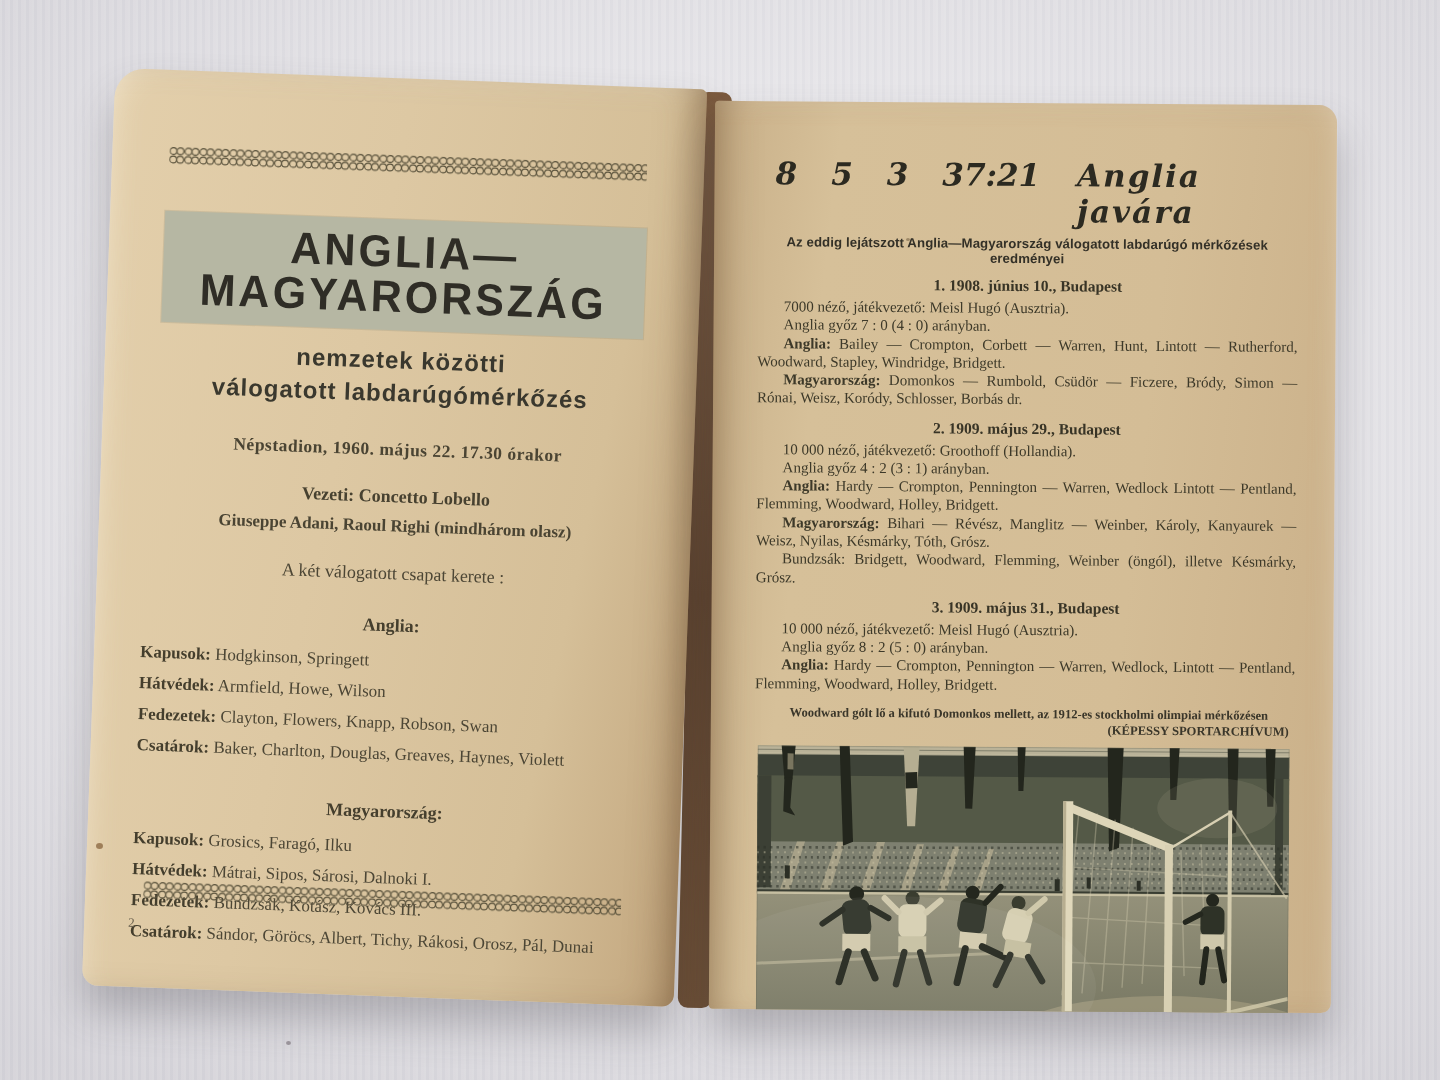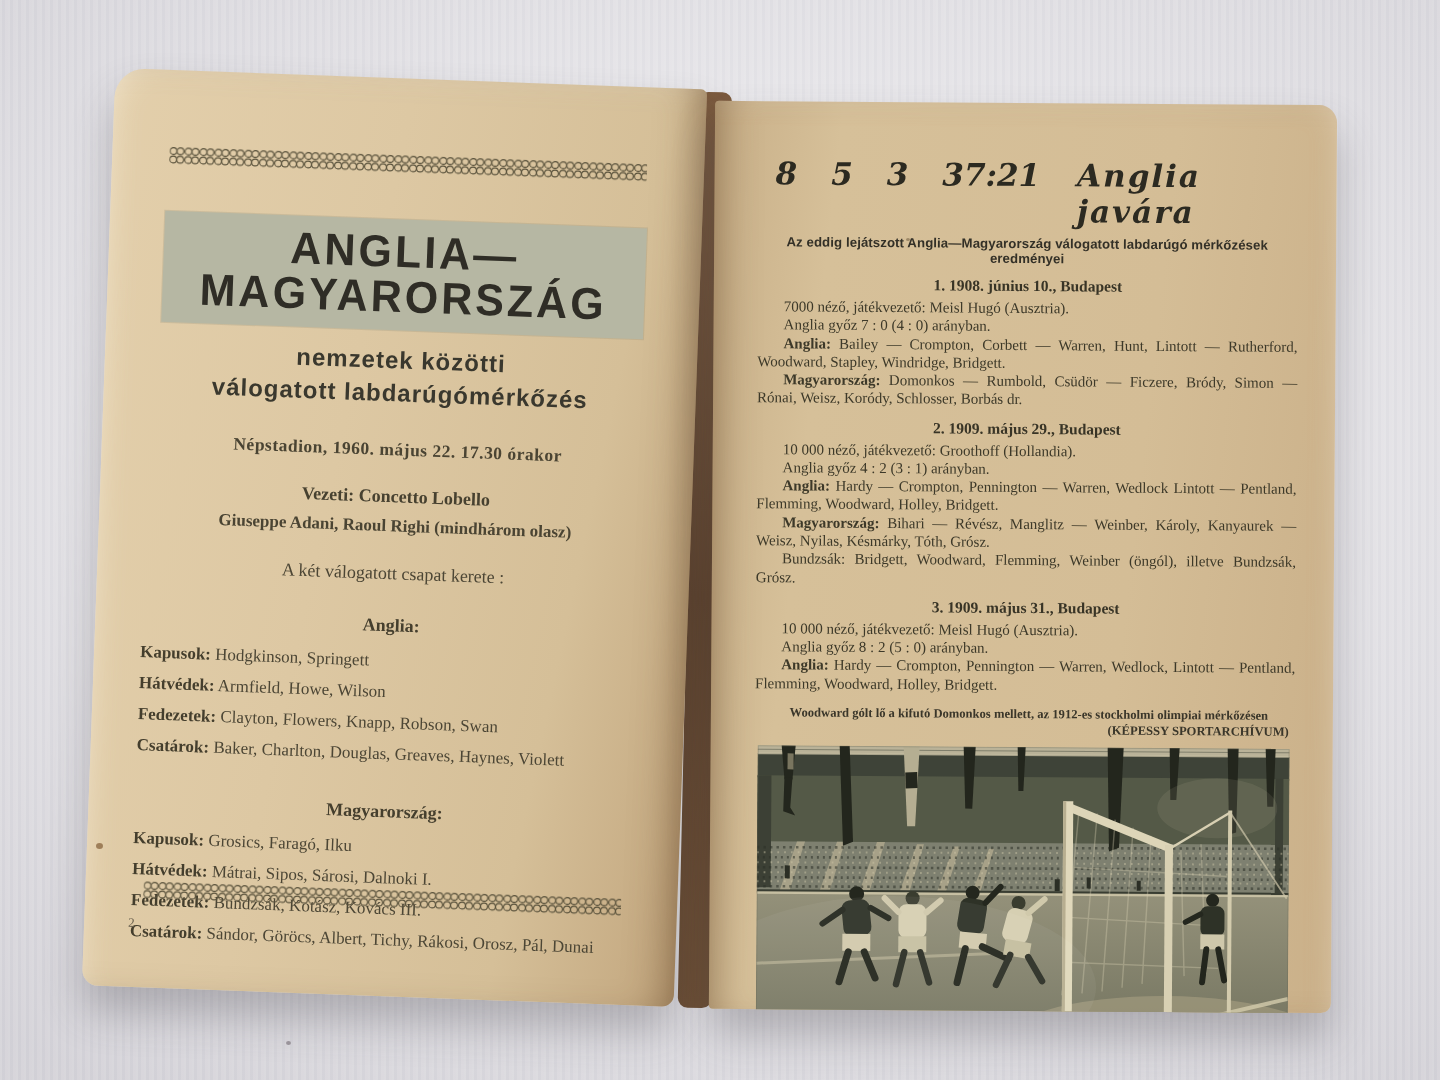--- a/index.html
+++ b/index.html
@@ -174,21 +174,21 @@
         <p class="j"><span class="lead">Anglia:</span> <span>Bailey — Crompton, Corbett — Warren, Hunt, Lintott — Rutherford, Woodward, Stapley, Windridge, Bridgett.</span></p>
         <p class="j"><span class="lead">Magyarország:</span> <span>Domonkos — Rumbold, Csüdör — Ficzere, Bródy, Simon — Rónai, Weisz, Koródy, Schlosser, Borbás dr.</span></p>
       </div>
 
       <div class="match">
         <h3>2. 1909. május 29., Budapest</h3>
         <p>10 000 néző, játékvezető: Groothoff (Hollandia).</p>
         <p>Anglia győz 4 : 2 (3 : 1) arányban.</p>
         <p class="j"><span class="lead">Anglia:</span> <span>Hardy — Crompton, Pennington — Warren, Wedlock Lintott — Pentland, Flemming, Woodward, Holley, Bridgett.</span></p>
         <p class="j"><span class="lead">Magyarország:</span> <span>Bihari — Révész, Manglitz — Weinber, Károly, Kanyaurek — Weisz, Nyilas, Késmárky, Tóth, Grósz.</span></p>
-        <p class="j"><span>Bundzsák:</span> <span>Bridgett, Woodward, Flemming, Weinber (öngól), illetve Bundzsák, Grósz.</span></p>
+        <p class="j"><span>Bundzsák:</span> <span>Bridgett, Woodward, Flemming, Weinber (öngól), illetve Késmárky, Grósz.</span></p>
       </div>
 
       <div class="match">
         <h3>3. 1909. május 31., Budapest</h3>
         <p>10 000 néző, játékvezető: Meisl Hugó (Ausztria).</p>
         <p>Anglia győz 8 : 2 (5 : 0) arányban.</p>
         <p class="j"><span class="lead">Anglia:</span> <span>Hardy — Crompton, Pennington — Warren, Wedlock, Lintott — Pentland, Flemming, Woodward, Holley, Bridgett.</span></p>
       </div>
 
       <div class="caption">

